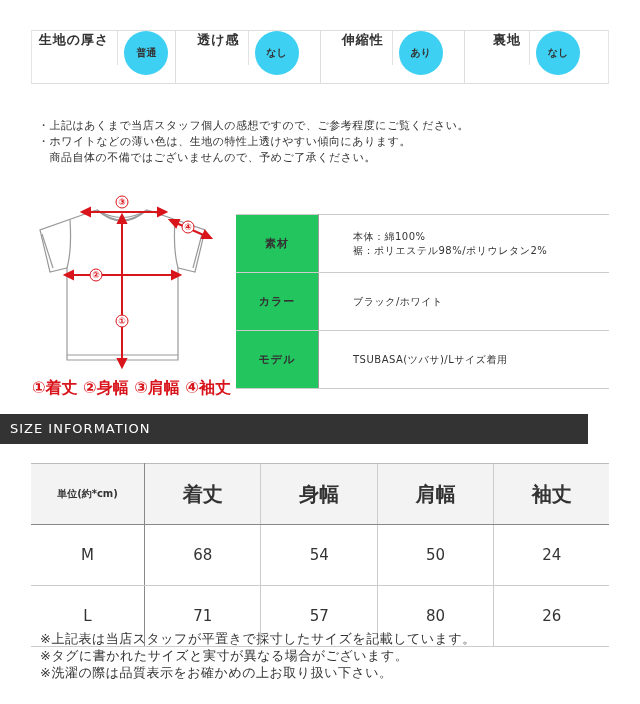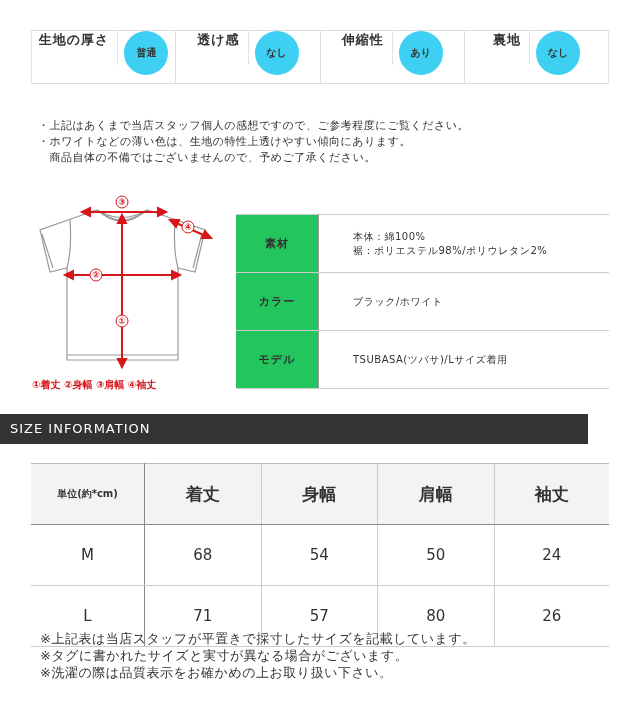--- a/index.html
+++ b/index.html
@@ -13,35 +13,35 @@
   .attr-cell:last-child { border-right:1px solid #e5e5e5; }
   .attr-label { font-size:13px; font-weight:bold; color:#333; letter-spacing:1px; }
   .attr-sep { width:1px; height:34px; background:#e2e2e2; margin:0 6px 0 8px; }
   .attr-badge { width:44px; height:44px; border-radius:50%; background:#3dd0f2;
                 display:flex; align-items:center; justify-content:center;
                 font-size:10px; font-weight:bold; color:#333; }
   .notes1 { position:absolute; left:38px; top:118px; font-size:11px; line-height:16px;
             color:#333; letter-spacing:0.5px; }
   .notes1 div { white-space:nowrap; }
   .diagram { position:absolute; left:30px; top:190px; width:190px; height:190px; }
-  .legend { position:absolute; left:32px; top:378px; font-size:10px; font-weight:bold;
+  .legend { position:absolute; left:32px; top:378px; font-size:16px; font-weight:bold;
             color:#d9151c; white-space:nowrap; }
   .spec-table { position:absolute; left:236px; top:214px; width:373px; border-collapse:collapse; }
   .spec-table td { border-top:1px solid #ccc; border-bottom:1px solid #ccc; font-size:10px; }
   .spec-table td.k { width:80px; background:#22c55e; text-align:center; font-weight:bold;
                      font-size:11px; border-right:1px solid #999; letter-spacing:1px; }
   .spec-table td.v { padding-left:34px; line-height:14px; letter-spacing:0.5px; }
   .size-bar { position:absolute; left:0; top:414px; width:588px; height:30px; background:#333;
               color:#fff; font-size:13px; line-height:30px; padding-left:10px; box-sizing:border-box;
               letter-spacing:1px; }
   .size-table { position:absolute; left:31px; top:463px; width:578px; border-collapse:collapse; }
   .size-table th, .size-table td { text-align:center; border-bottom:1px solid #ccc;
                                    border-left:1px solid #ccc; }
   .size-table th:first-child, .size-table td:first-child { border-left:none; border-right:1px solid #888; }
-  .size-table thead th { background:#f3f3f3; height:58px; font-size:17px; font-weight:bold;
+  .size-table thead th { background:#f3f3f3; height:58px; font-size:20px; font-weight:bold;
                          border-top:1px solid #bbb; border-bottom:1px solid #888; color:#333; }
   .size-table thead th:first-child { font-size:10px; width:111px; }
   .size-table td { height:58px; font-size:15px; color:#333; }
   .notes2 { position:absolute; left:40px; top:630px; font-size:13px; line-height:17px;
             color:#333; letter-spacing:0.5px; }
   .notes2 div { white-space:nowrap; }
 </style>
 </head>
 <body>
 

